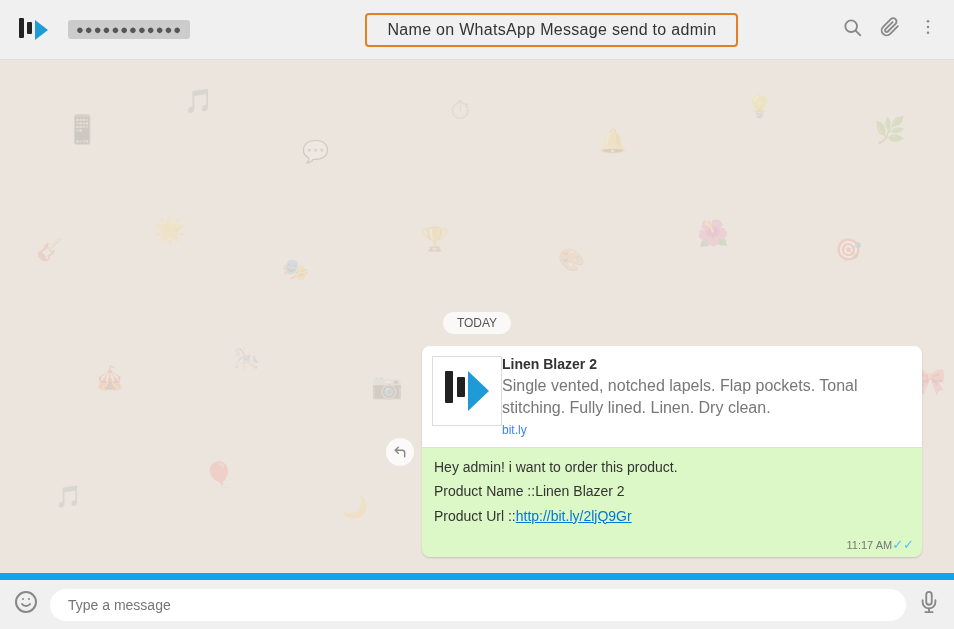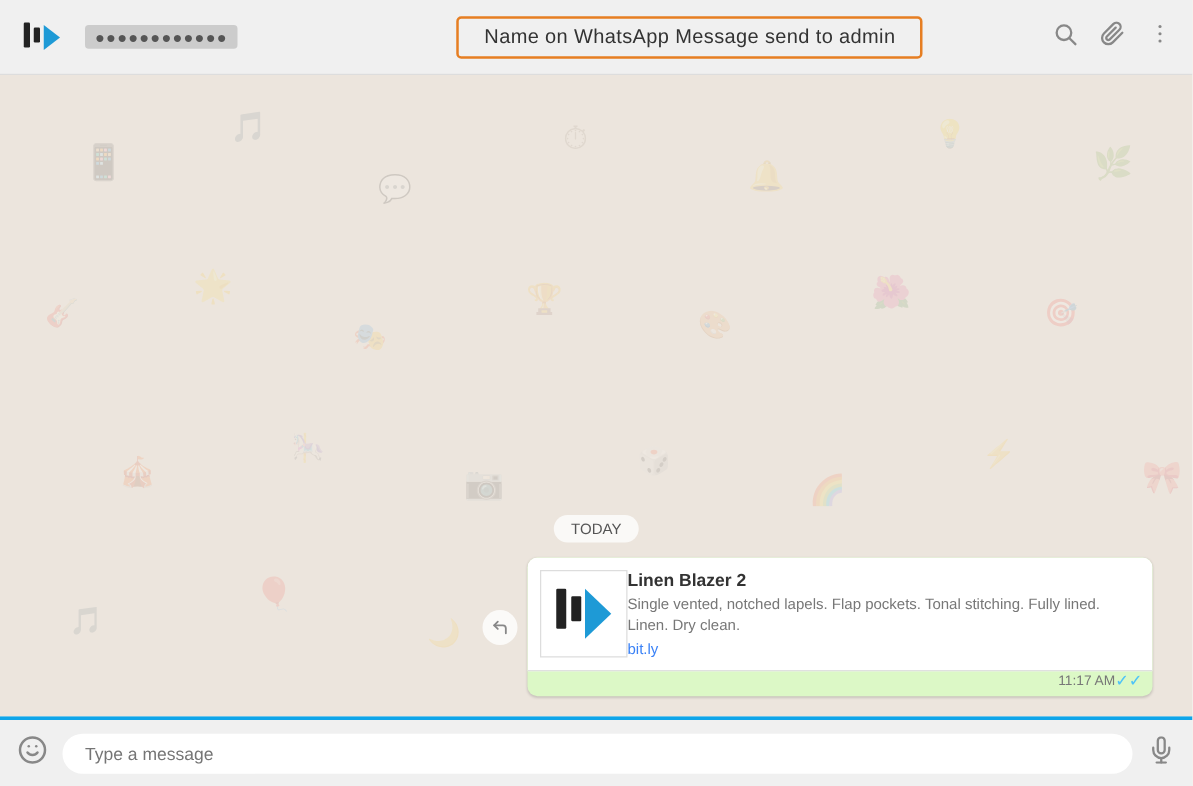--- a/index.html
+++ b/index.html
@@ -153,21 +153,21 @@
       flex-direction: column;
       justify-content: center;
     }
     .product-name {
       font-size: 14px;
       font-weight: 600;
       color: #333;
       margin-bottom: 3px;
     }
     .product-desc {
-      font-size: 12px;
+      font-size: 16px;
       color: #777;
       line-height: 1.4;
       margin-bottom: 3px;
     }
     .product-link {
       font-size: 12px;
       color: #3b82f6;
     }
 
     
@@ -198,21 +198,21 @@
     .read-tick {
       color: #4fc3f7;
       font-size: 13px;
     }
 
     
     .input-bar {
       display: flex;
       align-items: center;
       background: #f0f0f0;
-      border-top: 3px solid #0ea5e9;
+      border-top: 7px solid #0ea5e9;
       padding: 8px 14px;
       height: 56px;
       flex-shrink: 0;
       gap: 12px;
     }
     .input-icon {
       color: #888;
       font-size: 22px;
       cursor: pointer;
       flex-shrink: 0;
@@ -344,20 +344,27 @@
               <polygon points="31,10 52,30 31,50" fill="#1e9ad6"></polygon>
             </svg>
           </div>
           <div class="product-info">
             <span class="product-name">Linen Blazer 2</span>
             <span class="product-desc">Single vented, notched lapels. Flap pockets. Tonal stitching. Fully lined. Linen. Dry clean.</span>
             <span class="product-link">bit.ly</span>
           </div>
         </div>
 
+        <div class="message-text">
+          <p>Hey admin! i want to order this product.</p>
+          <p>Product Name ::Linen Blazer 2</p>
+          <p>
+            <span>Product Url ::</span><a href="#">http://bit.ly/2ljQ9Gr</a>
+          </p>
+        </div>
 
         <div class="message-footer">
           <span class="message-time">11:17 AM</span>
           <span class="read-tick">✓✓</span>
         </div>
       </div>
     </div>
   </div>
 </div>
 

